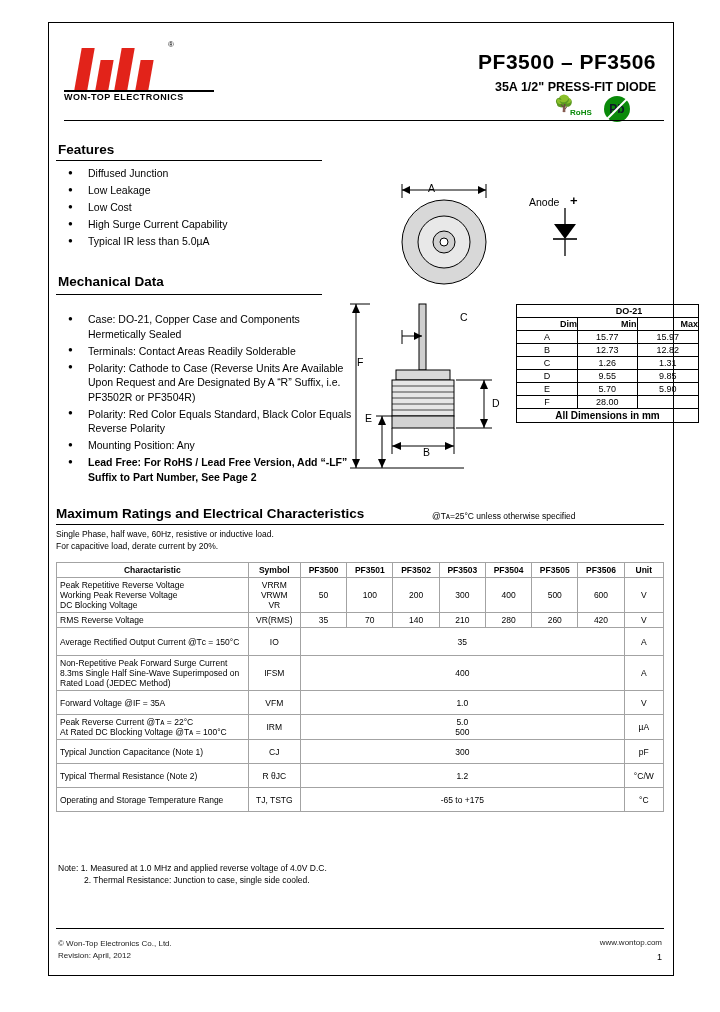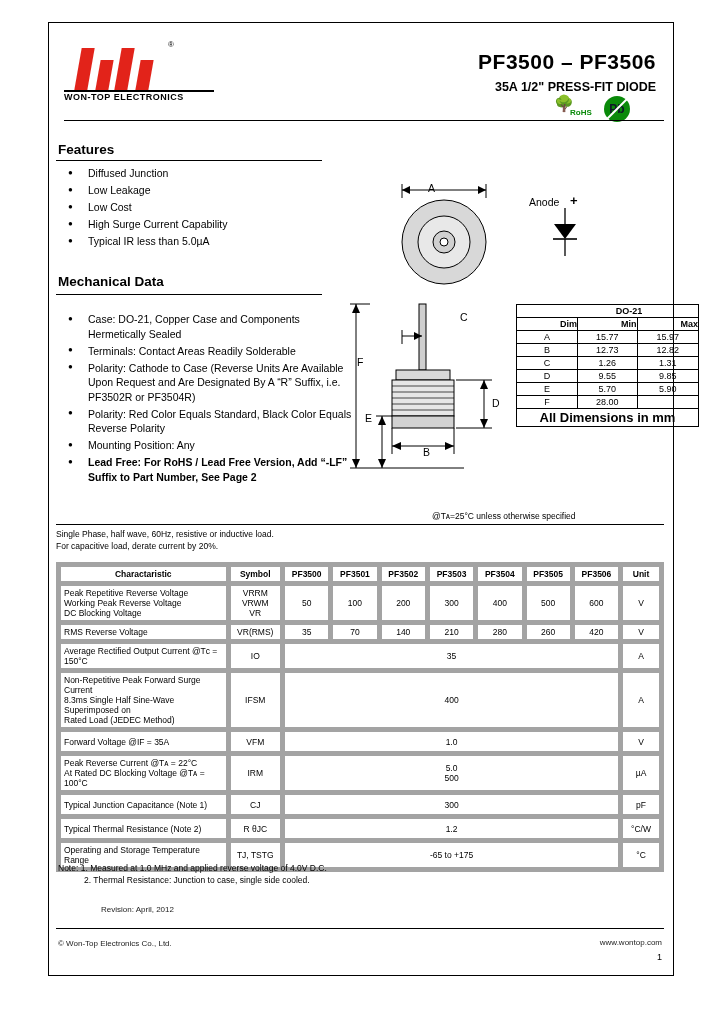--- a/index.html
+++ b/index.html
@@ -41,30 +41,30 @@
 
   
   .draw{position:absolute;}
   .lbl{position:absolute;font-size:10.5px;}
   .lblb{position:absolute;font-size:10.5px;font-weight:bold;}
 
   
   .dimtable{position:absolute;left:516px;top:304px;width:132px;border-collapse:collapse;font-size:9px;}
   .dimtable td,.dimtable th{border:1px solid #000;text-align:center;padding:1px 0;font-weight:normal;}
   .dimtable .hdr{font-weight:bold;padding-left:43px;}
-  .dimtable .all{border:1px solid #000;font-weight:bold;font-size:13px;}
+  .dimtable .all{border:1px solid #000;font-weight:bold;font-size:10px;}
 
   
   .mr-title{position:absolute;left:56px;top:506px;font-size:13.5px;font-weight:bold;}
   .mr-cond{position:absolute;left:432px;top:511px;font-size:8.5px;}
   .mr-rule{position:absolute;left:56px;top:524px;width:608px;height:1px;background:#000;}
   .mr-note{position:absolute;left:56px;top:529px;font-size:8.5px;line-height:11px;}
 
   table.main{position:absolute;left:56px;top:562px;width:608px;border-collapse:collapse;font-size:8.5px;}
-  table.main td,table.main th{border:5px solid #a3a3a3;padding:2px 3px;font-weight:normal;vertical-align:middle;}
+  table.main td,table.main th{border:1px solid #a3a3a3;padding:2px 3px;font-weight:normal;vertical-align:middle;}
   table.main th{text-align:center;font-weight:bold;font-size:8.5px;}
   table.main td.c{text-align:center;}
   table.main td.l{text-align:left;}
 
   .foot-note{position:absolute;left:58px;top:862px;font-size:8.5px;line-height:12px;}
   .foot-rule{position:absolute;left:56px;top:928px;width:608px;height:1px;background:#000;}
   .foot-left{position:absolute;left:58px;top:938px;font-size:8px;line-height:11px;color:#222;}
   .foot-right{position:absolute;right:58px;top:938px;font-size:8px;color:#222;}
   .foot-page{position:absolute;right:58px;top:952px;font-size:9px;}
 </style>
@@ -234,20 +234,21 @@
           <td>F</td>
           <td>28.00</td>
           <td></td>
         </tr>
     <tr>
           <td colspan="3" class="all">All Dimensions in mm</td>
         </tr>
   </tbody>
     </table>
 
+  <div class="mr-title">Maximum Ratings and Electrical Characteristics</div>
   <div class="mr-cond">@Tᴀ=25°C unless otherwise specified</div>
   <div class="mr-rule"></div>
   <div class="mr-note">Single Phase, half wave, 60Hz, resistive or inductive load.</div>
   <div class="mr-note" style="top:541px;">For capacitive load, derate current by 20%.</div>
 
   <table class="main">
     <tbody>
         <tr>
       <th style="width:222px;">Charactaristic</th>
       <th style="width:48px;">Symbol</th>
@@ -352,16 +353,16 @@
       <td class="c">°C</td>
     </tr>
   </tbody>
     </table>
 
   <div class="foot-note">Note:  1. Measured at 1.0 MHz and applied reverse voltage of 4.0V D.C.</div>
   <div class="foot-note" style="top:874px;left:84px;">2. Thermal Resistance: Junction to case, single side cooled.</div>
 
   <div class="foot-rule"></div>
   <div class="foot-left">© Won-Top Electronics Co., Ltd.</div>
-  <div class="foot-left" style="top:904px;margin-left:43px;">Revision: April, 2012</div>
+  <div class="foot-left" style="top:950px;">Revision: April, 2012</div>
   <div class="foot-right">www.wontop.com</div>
   <div class="foot-page">1</div>
 </div>
 
 </body></html>

